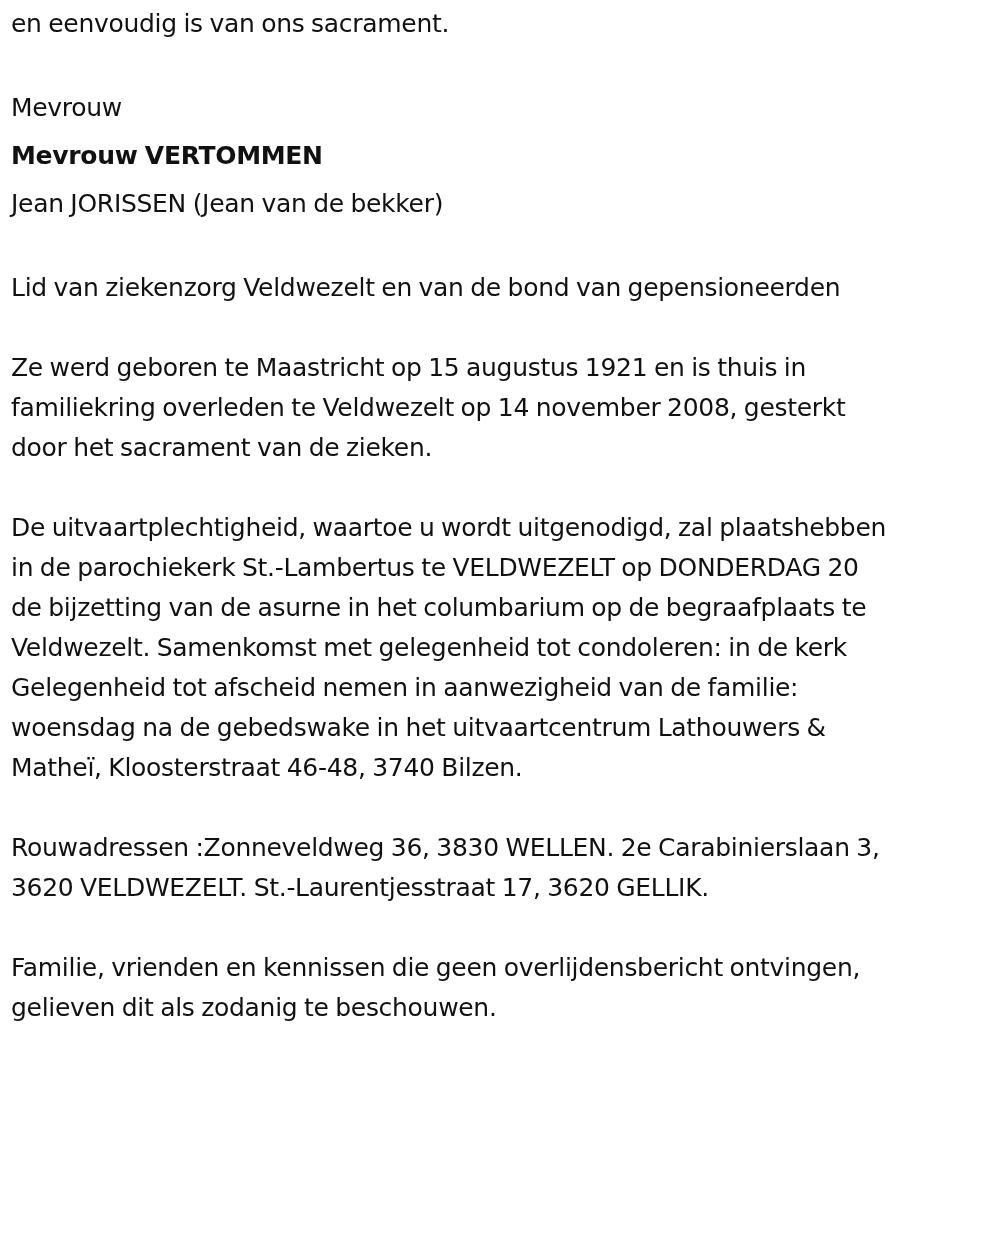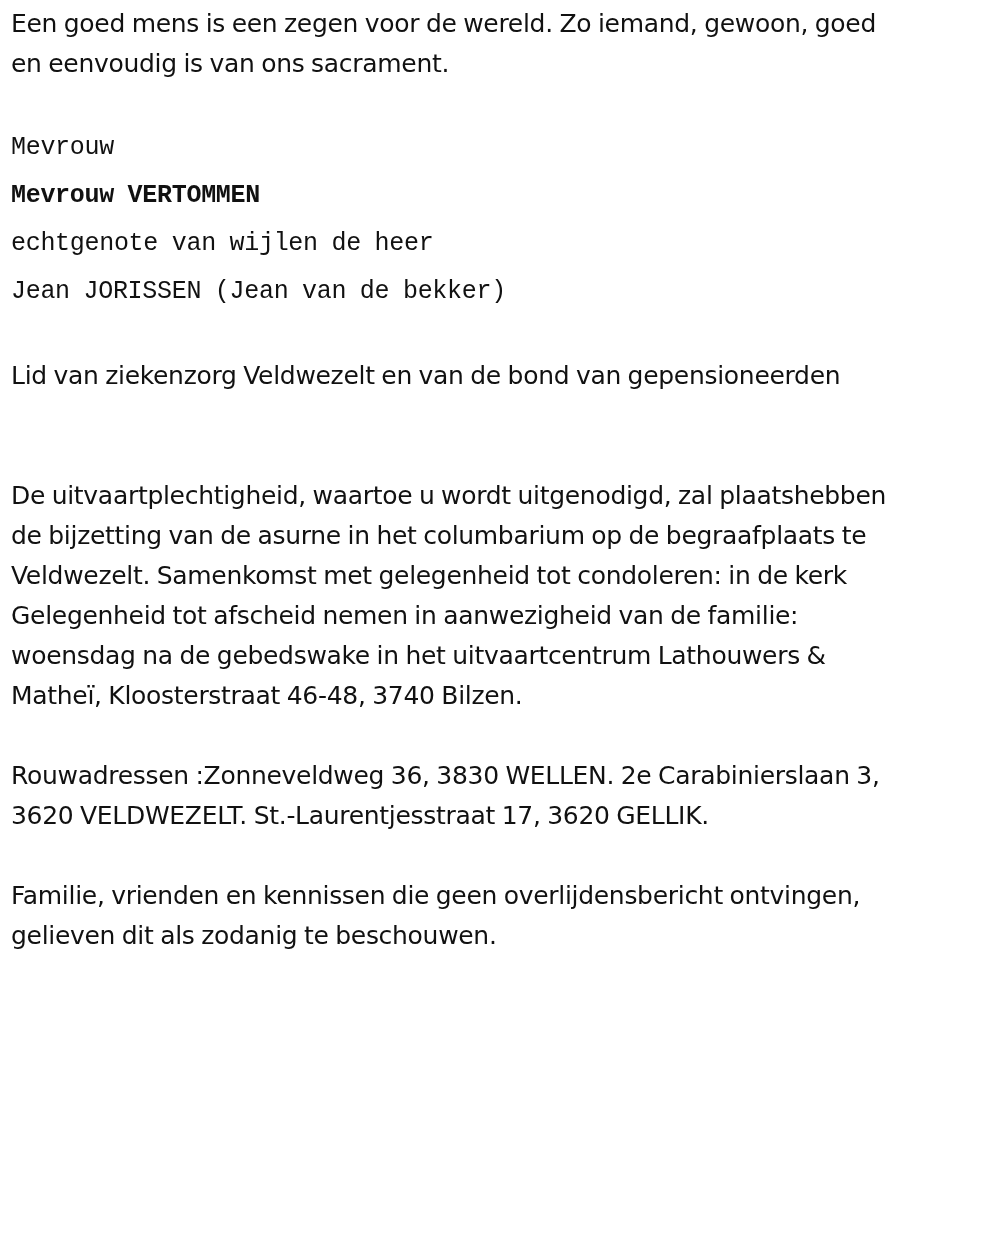--- a/index.html
+++ b/index.html
@@ -31,58 +31,61 @@
     .para {
       display: block;
       margin: 0;
     }
     .gap {
       height: 40px;
     }
     .tight {
       height: 48px;
       line-height: 48px;
-      font-family: Liberation Mono, monospace;
     }
     .bold {
       font-weight: bold;
     }
   </style>
 </head>
 <body>
 
 <div class="page">
 
   <div class="para">
-    <span class="line">Een goed mens is een zegen voor de wereld. Zo iemand, gewoon, goed</span>
     <span class="line">en eenvoudig is van ons sacrament.</span>
   </div>
 
   <div class="gap"></div>
 
   <div class="para">
     <span class="line tight">Mevrouw</span>
     <span class="line tight bold">Mevrouw VERTOMMEN</span>
-    <span class="line tight">echtgenote van wijlen de heer</span>
     <span class="line tight">Jean JORISSEN (Jean van de bekker)</span>
   </div>
 
   <div class="gap"></div>
 
   <div class="para">
     <span class="line">Lid van ziekenzorg Veldwezelt en van de bond van gepensioneerden</span>
   </div>
 
   <div class="gap"></div>
 
+  <div class="para">
+    <span class="line">Ze werd geboren te Maastricht op 15 augustus 1921 en is thuis in</span>
+    <span class="line">familiekring overleden te Veldwezelt op 14 november 2008, gesterkt</span>
+    <span class="line">door het sacrament van de zieken.</span>
+  </div>
 
   <div class="gap"></div>
 
   <div class="para">
     <span class="line">De uitvaartplechtigheid, waartoe u wordt uitgenodigd, zal plaatshebben</span>
+    <span class="line">in de parochiekerk St.-Lambertus te VELDWEZELT op DONDERDAG 20</span>
     <span class="line">de bijzetting van de asurne in het columbarium op de begraafplaats te</span>
     <span class="line">Veldwezelt. Samenkomst met gelegenheid tot condoleren: in de kerk</span>
     <span class="line">Gelegenheid tot afscheid nemen in aanwezigheid van de familie:</span>
     <span class="line">woensdag na de gebedswake in het uitvaartcentrum Lathouwers &amp;</span>
     <span class="line">Matheï, Kloosterstraat 46-48, 3740 Bilzen.</span>
   </div>
 
   <div class="gap"></div>
 
   <div class="para">

